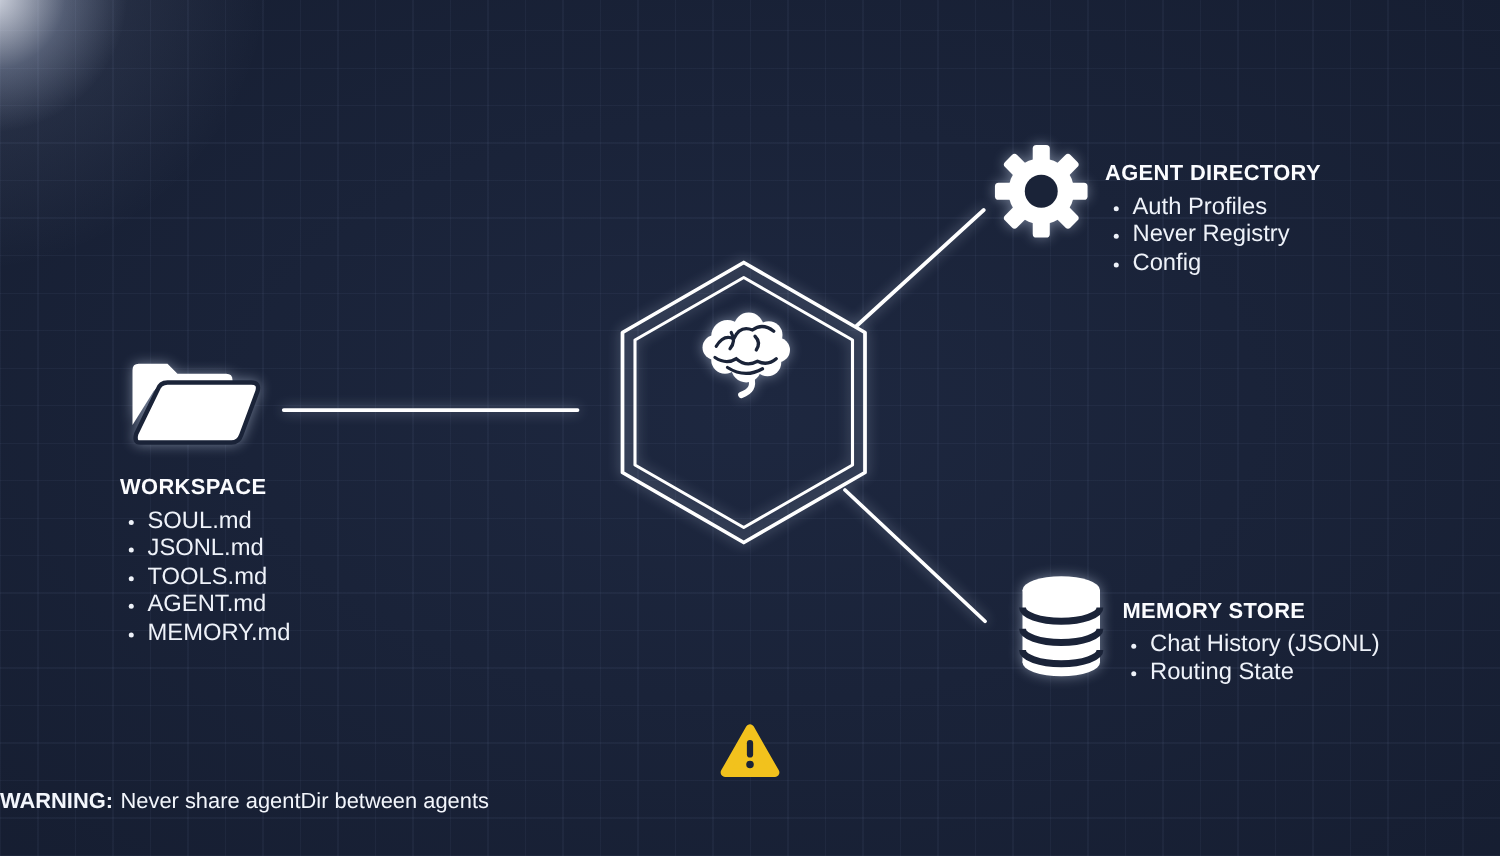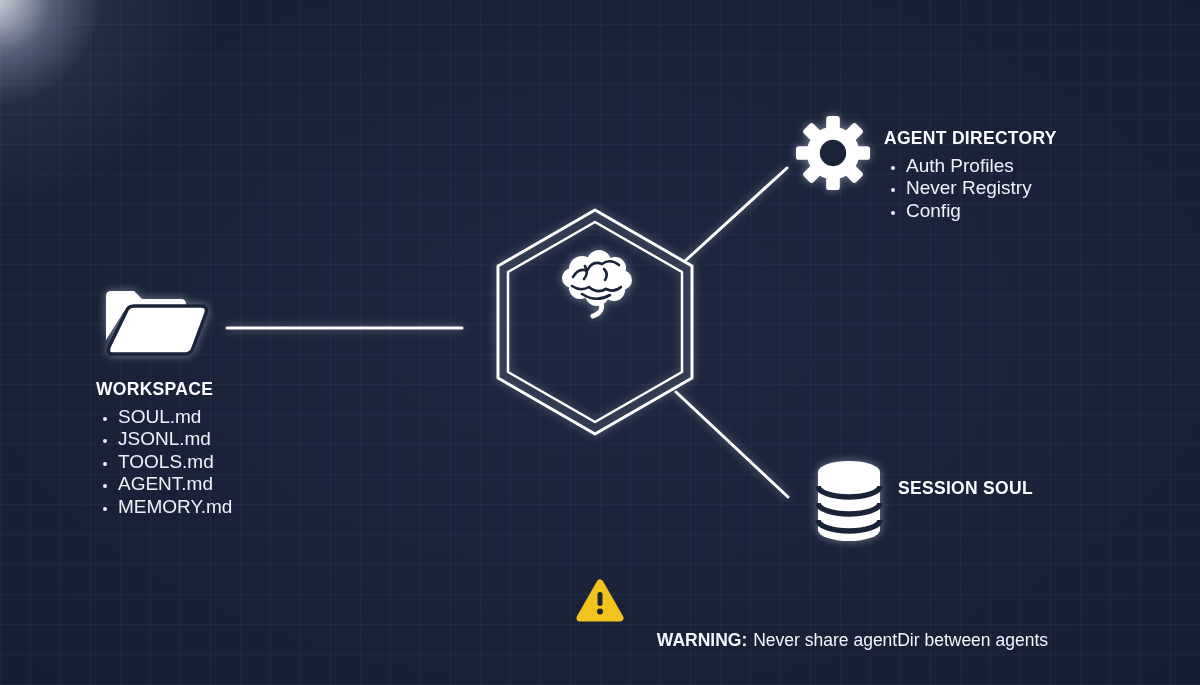--- a/index.html
+++ b/index.html
@@ -19,21 +19,21 @@
   svg{display:block;}
   .glow{filter:drop-shadow(0 0 5px rgba(220,232,255,0.45));}
   .node-title{font-size:17.5px;font-weight:bold;letter-spacing:.3px;color:#fbfcff;}
   ul.node-list{margin:6px 0 0 0;padding:0 0 0 22px;list-style:disc outside;}
   ul.node-list li{font-size:19px;line-height:22.4px;color:#eef2f9;}
   ul.node-list li::marker{color:#eef2f9;font-size:13px;}
   .agent-label{
     width:230px;text-align:center;font-size:39px;font-weight:800;
     letter-spacing:1px;color:#ffffff;text-shadow:0 0 8px rgba(210,225,255,0.35);
   }
-  .warning-line{width:1048px;text-align:right;font-size:17.5px;color:#f3f6fc;}
+  .warning-line{width:1048px;text-align:left;font-size:17.5px;color:#f3f6fc;}
   .warning-line .wlabel{font-weight:bold;margin-right:6px;}
 </style>
 </head>
 <body>
 
 <div class="stage">
 
   <svg class="abs glow" style="left:0;top:0;" width="1200" height="685">
     <g stroke="#ffffff" stroke-width="3" stroke-linecap="round">
       <line x1="227" y1="328" x2="462" y2="328"></line>
@@ -116,21 +116,25 @@
       <rect x="3" y="12" width="62" height="58"></rect>
       <ellipse cx="34" cy="70" rx="31" ry="11"></ellipse>
     </g>
     <g fill="none" stroke="#1a2338" stroke-width="5.5">
       <path d="M3 26 A31 11 0 0 0 65 26"></path>
       <path d="M3 43 A31 11 0 0 0 65 43"></path>
       <path d="M3 60 A31 11 0 0 0 65 60"></path>
     </g>
   </svg>
   <div class="abs" style="left:898px;top:478px;width:290px;">
-    <div class="node-title">SESSION SOUL</div>
+    <div class="node-title">MEMORY STORE</div>
+    <ul class="node-list">
+      <li>Chat History (JSONL)</li>
+      <li>Routing State</li>
+    </ul>
   </div>
 
   <svg class="abs" style="left:576px;top:579px;" width="48" height="44" viewBox="0 0 48 44">
     <path d="M24 4 L44 39 H4 Z" fill="#f2c21d" stroke="#f2c21d" stroke-width="7" stroke-linejoin="round"></path>
     <rect x="21.5" y="13" width="5" height="14" rx="2.5" fill="#1a2338"></rect>
     <circle cx="24" cy="32.5" r="3" fill="#1a2338"></circle>
   </svg>
   <div class="abs warning-line" style="left:0;top:630px;">
     <span class="wlabel">WARNING:</span><span>Never share agentDir between agents</span>
   </div>

